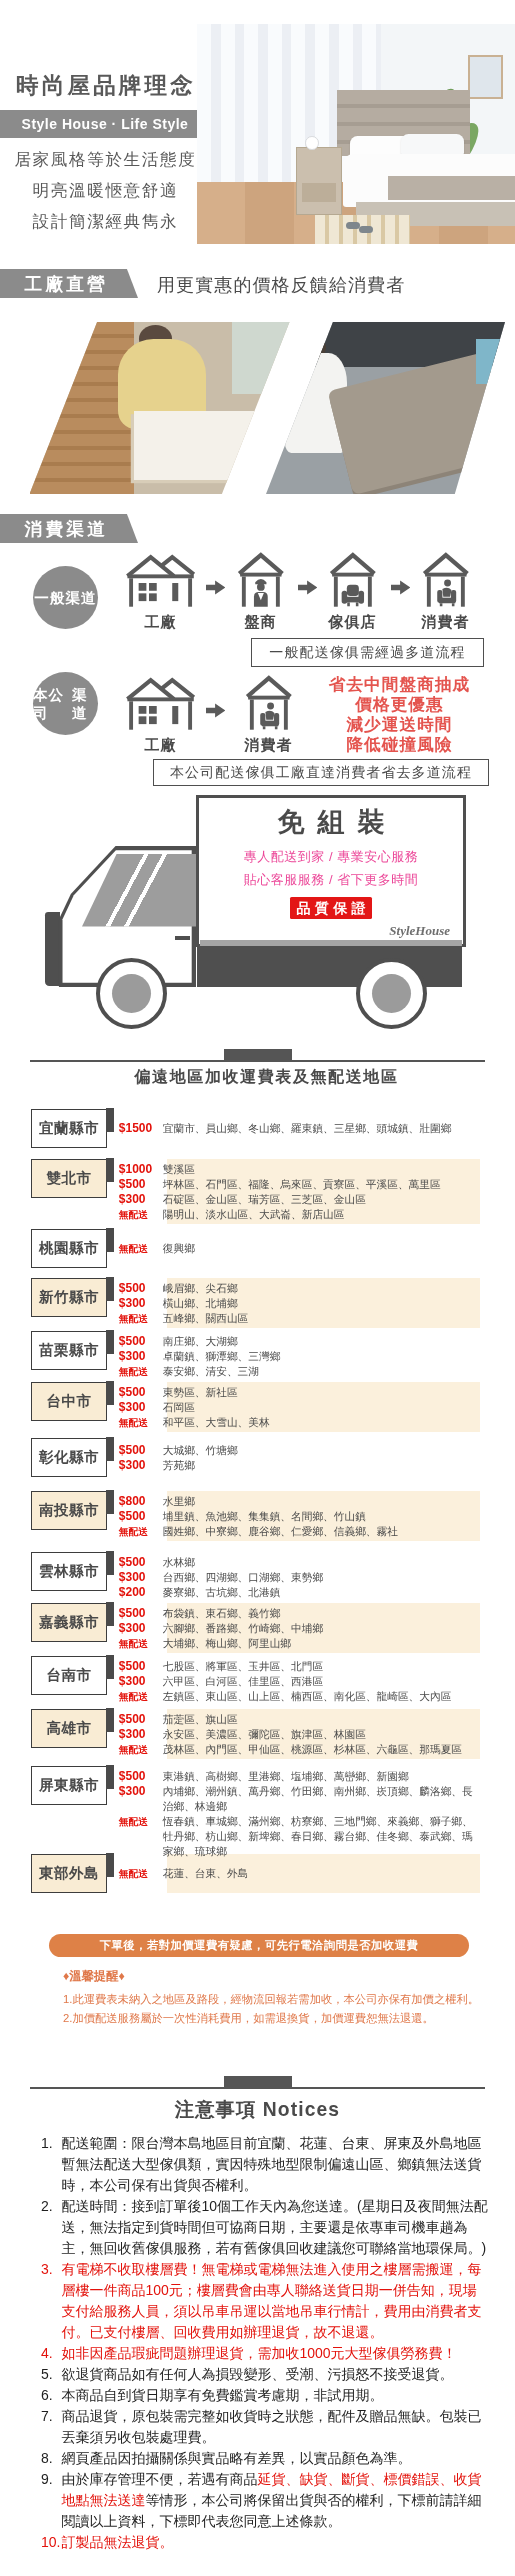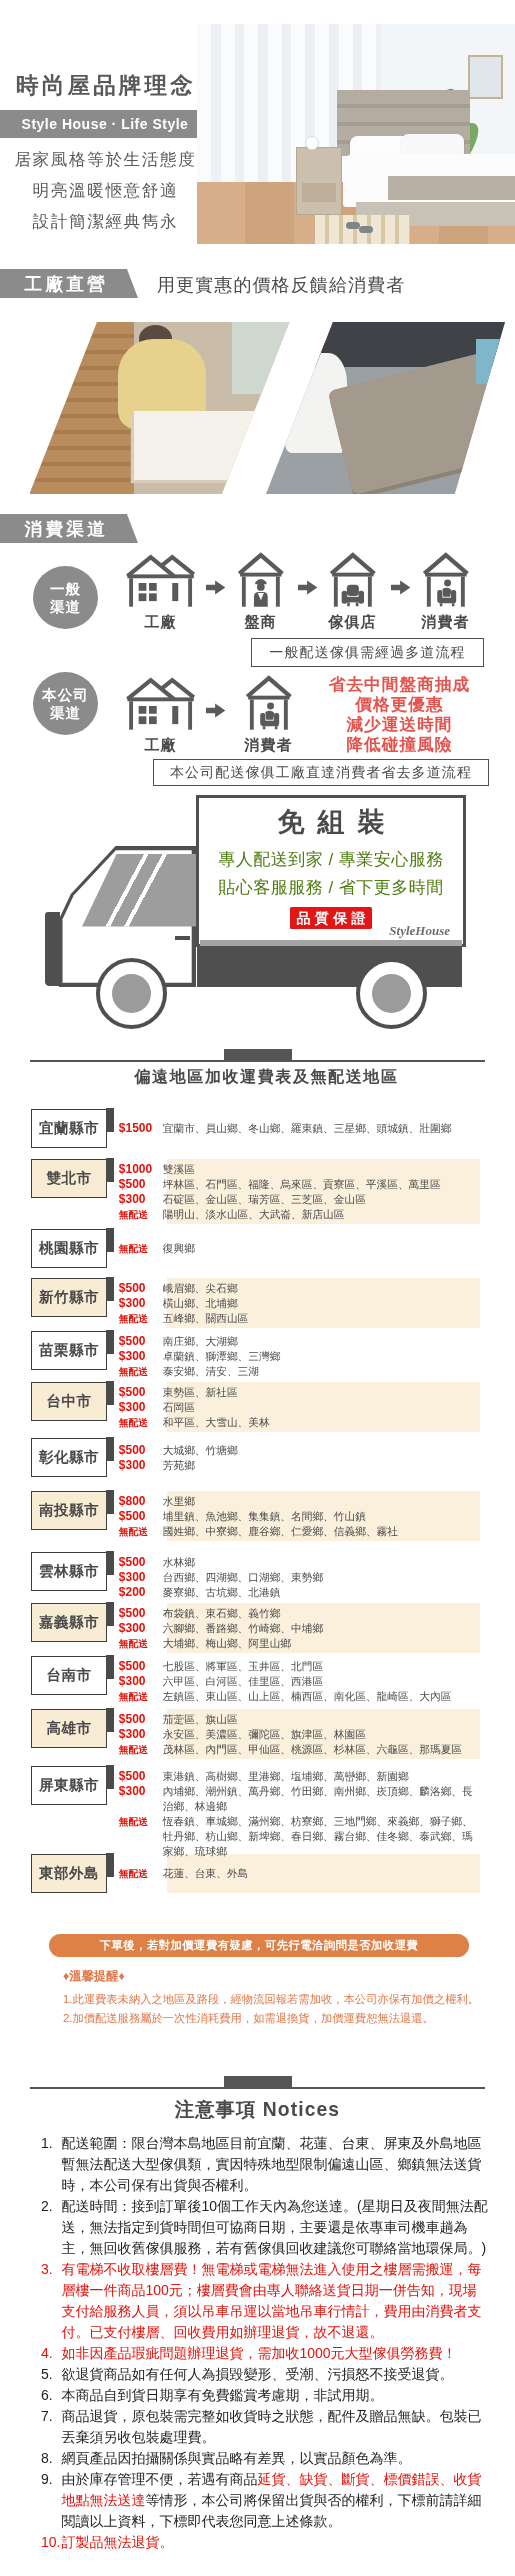--- a/index.html
+++ b/index.html
@@ -58,41 +58,41 @@
   .f1e{right:0;top:0;width:22%;height:42%;background:#cfd8cf;}
   .f2a{left:0;top:0;width:100%;height:26%;background:#3f4347;}
   .f2b{left:8%;top:18%;width:26%;height:58%;background:#f3f3f1;border-radius:30% 30% 10% 10%;}
   .f2c{left:14%;top:8%;width:11%;height:14%;background:#4a4038;border-radius:50%;}
   .f2d{left:30%;top:28%;width:68%;height:62%;background:#a39a8d;transform:rotate(-14deg);border-radius:7.5px;box-shadow:0 4.3px 0 #8d8478;}
   .f2e{right:2%;top:10%;width:10%;height:26%;background:#7fb6c9;}
 
   
   .channels-badge{top:514px;}
   .channel-ellipse{width:65px;height:63px;border-radius:50%;background:#8b8b8b;color:#fff;
-    display:flex;flex-direction:column;align-items:center;justify-content:center;
+    display:flex;flex-direction:row;align-items:center;justify-content:center;
     font-size:14.5px;font-weight:bold;line-height:18px;letter-spacing:1.1px;left:33px;}
   .ellipse-general{top:566px;} .ellipse-company{top:672px;}
   .flow-row{left:0;width:515px;height:102px;}
   .flow-general{top:552px;} .flow-company{top:675px;}
   .station{position:absolute;top:0;display:flex;flex-direction:column;align-items:center;}
   .house-icon{height:56px;} .house-icon svg{height:56px;width:auto;display:block;}
   .station-label{margin-top:5.4px;font-size:15px;font-weight:bold;color:#4a4a4a;letter-spacing:1.1px;}
   .flow-arrow{position:absolute;top:28px;}
   .caption-box{border:1.6px solid #4f4f4f;background:#fff;display:flex;align-items:center;justify-content:center;
     font-size:14px;color:#4a4a4a;letter-spacing:1.1px;}
   .caption-general{left:251px;top:638px;width:231px;height:27px;}
   .caption-company{left:153px;top:759px;width:334px;height:25px;}
   .benefits{left:292px;top:675px;width:215px;text-align:center;}
   .benefits p{margin:0;font-size:16.6px;font-weight:bold;color:#e4544e;line-height:20px;letter-spacing:1.1px;}
 
   
   .truck-cargo{left:196px;top:795px;width:270px;height:152px;border:3.2px solid #4f4f4f;background:#fff;
     text-align:center;box-sizing:border-box;}
   .cargo-title{margin-top:6.4px;font-size:27px;font-weight:bold;color:#4a4a4a;letter-spacing:13px;padding-left:13px;}
-  .cargo-line{margin-top:5.4px;font-size:17px;color:#4d7c0f;letter-spacing:0.5px;}
+  .cargo-line{margin-top:5.4px;font-size:13px;color:#ec4899;letter-spacing:0.5px;}
   .cargo-line.first{margin-top:7.5px;}
   .quality-badge{margin:7.5px auto 0;width:82px;height:22.5px;background:#e31616;color:#fff;font-size:14px;
     font-weight:bold;letter-spacing:4.3px;line-height:22.5px;padding-left:4.3px;box-sizing:border-box;border-radius:1.6px;}
   .truck-sig{position:absolute;right:13px;bottom:5.4px;font-family:"Liberation Serif","DejaVu Serif",serif;
     font-style:italic;font-weight:bold;font-size:13px;color:#6f6f6f;}
   .truck-rail{left:200px;top:940px;width:262px;height:6.4px;background:#a5a5a5;z-index:1;}
   .truck-chassis{left:197px;top:947px;width:265px;height:40px;background:#4f4f4f;z-index:1;}
   .truck-cab{left:47px;top:846px;width:149px;height:141px;}
   .cab-outer,.cab-inner{position:absolute;clip-path:polygon(46% 0,100% 0,100% 100%,8% 100%,8% 52%,16% 34%);}
   .cab-outer{inset:0;background:#4f4f4f;}

